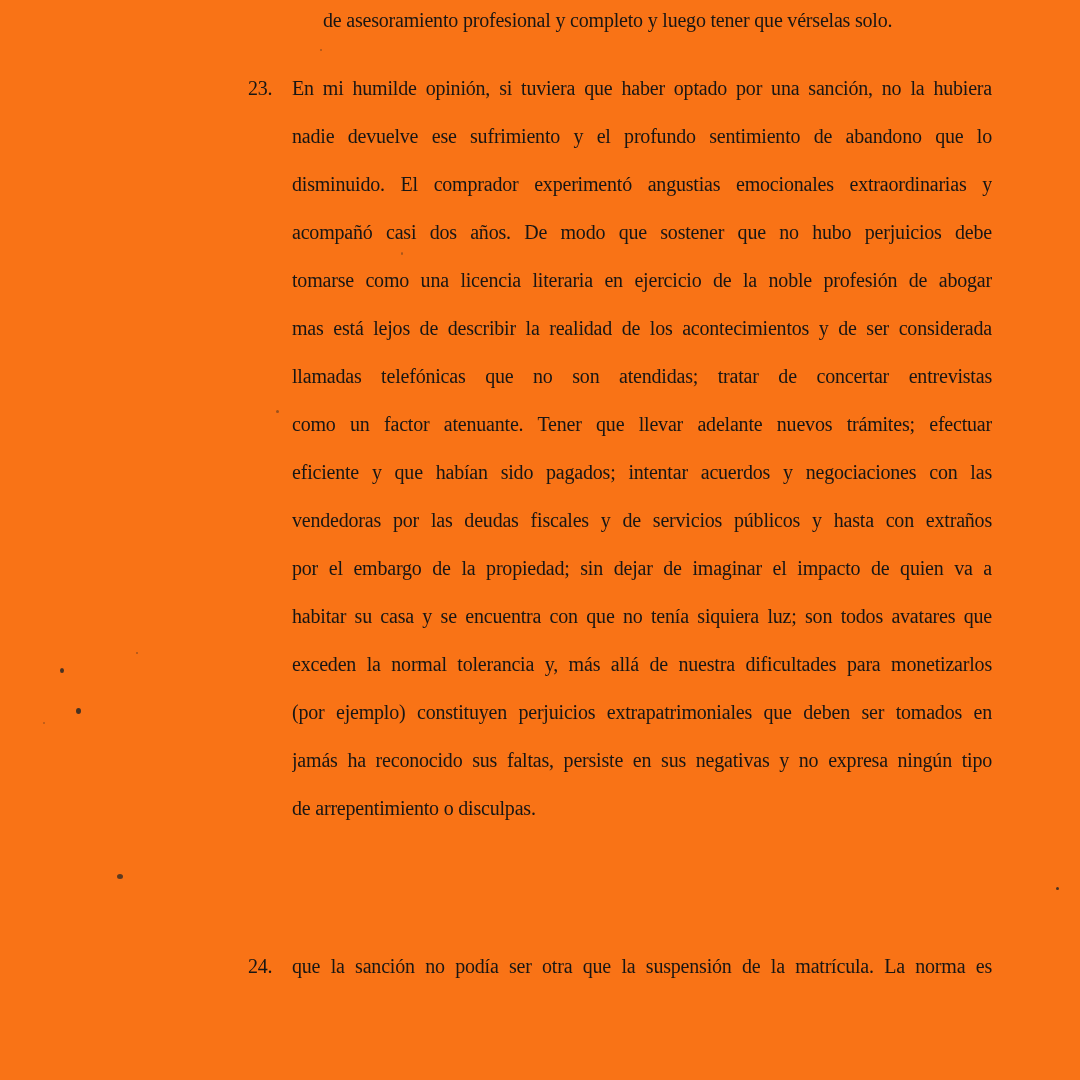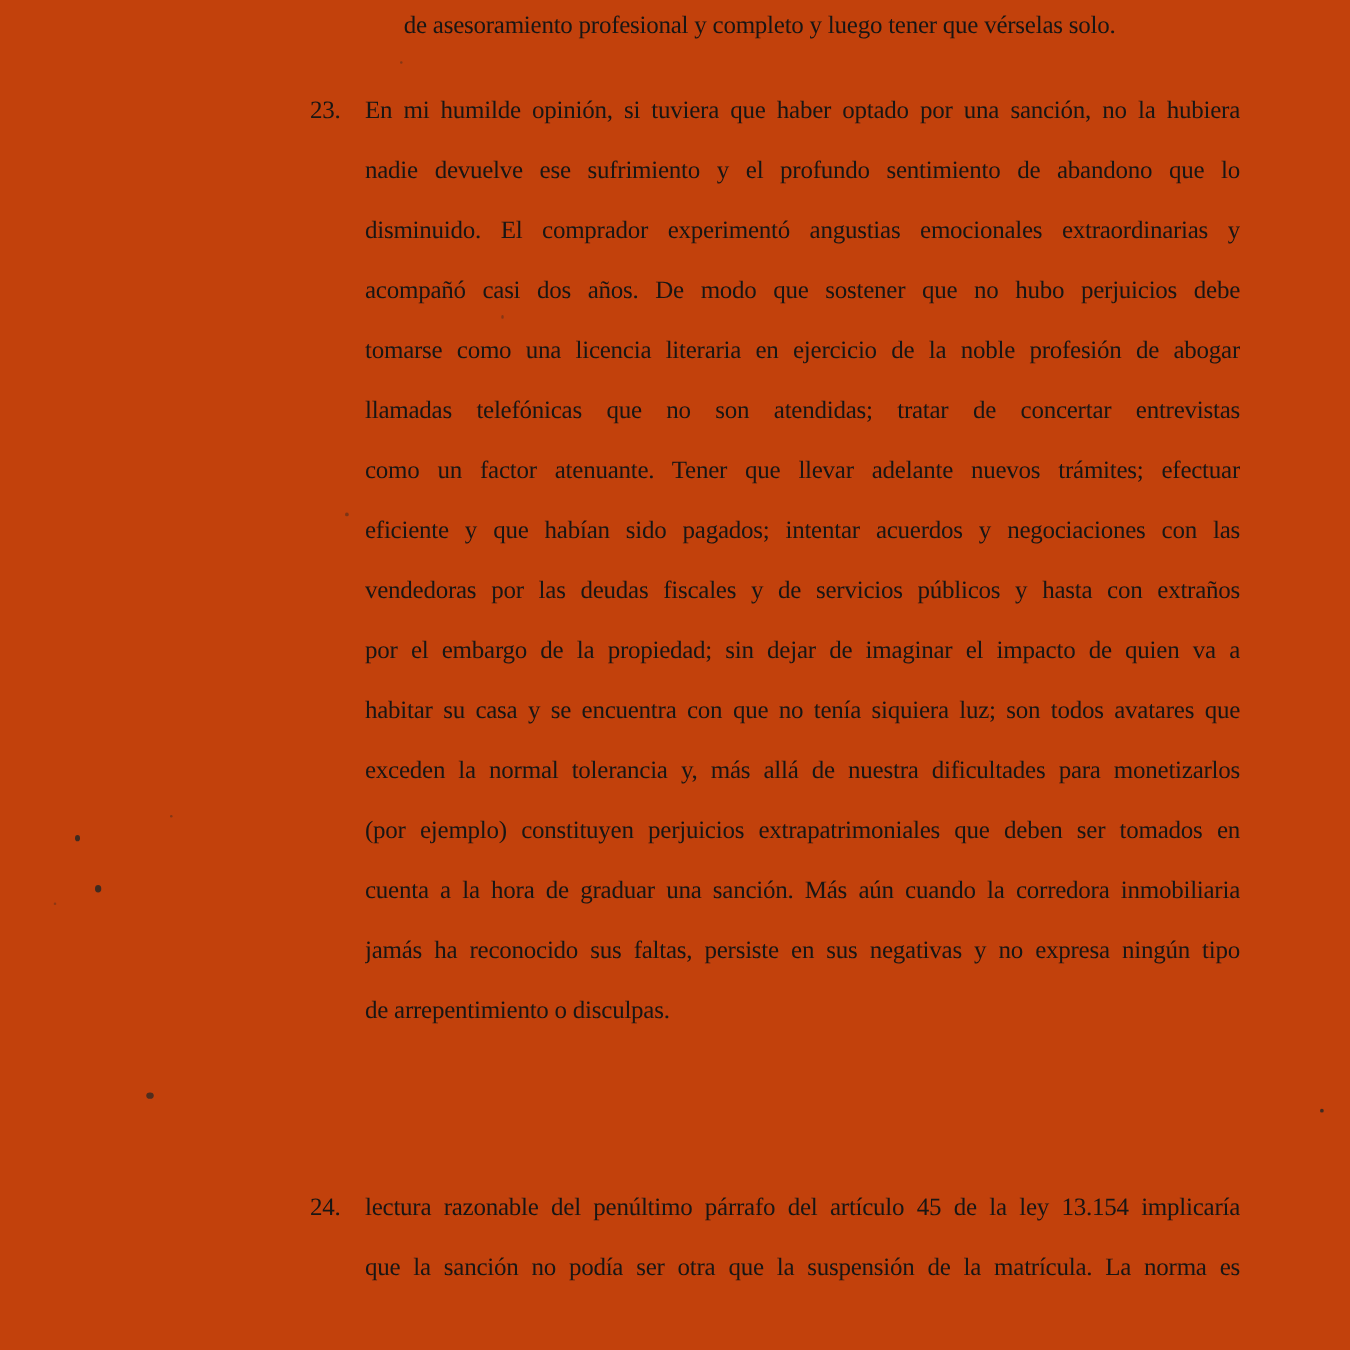--- a/index.html
+++ b/index.html
@@ -3,21 +3,21 @@
 <meta charset="utf-8">
 <style>
   * { margin: 0; padding: 0; box-sizing: border-box; }
   html, body { width: 1080px; height: 1080px; }
   body { background: #ffffff; }
 
   .page {
     position: relative;
     width: 1080px;
     height: 1080px;
-    background: #c2410c;
+    background: #f97316;
     overflow: hidden;
     font-family: "Liberation Serif", "DejaVu Serif", serif;
     color: #181614;
   }
 
   .text-block {
     position: absolute;
     left: 292px;
     top: 0;
     width: 700px;
@@ -69,38 +69,37 @@
       </div>
 
     <div class="para" style="top:64px">
       <span class="pnum">23.</span>
       <div>
           <div class="line">En mi humilde opinión, si tuviera que haber optado por una sanción, no la hubiera</div>
           <div class="line">nadie devuelve ese sufrimiento y el profundo sentimiento de abandono que lo</div>
           <div class="line">disminuido. El comprador experimentó angustias emocionales extraordinarias y</div>
           <div class="line">acompañó casi dos años. De modo que sostener que no hubo perjuicios debe</div>
           <div class="line">tomarse como una licencia literaria en ejercicio de la noble profesión de abogar</div>
+          <div class="line">mas está lejos de describir la realidad de los acontecimientos y de ser considerada</div>
           <div class="line">llamadas telefónicas que no son atendidas; tratar de concertar entrevistas</div>
           <div class="line">como un factor atenuante. Tener que llevar adelante nuevos trámites; efectuar</div>
           <div class="line">eficiente y que habían sido pagados; intentar acuerdos y negociaciones con las</div>
           <div class="line">vendedoras por las deudas fiscales y de servicios públicos y hasta con extraños</div>
           <div class="line">por el embargo de la propiedad; sin dejar de imaginar el impacto de quien va a</div>
           <div class="line">habitar su casa y se encuentra con que no tenía siquiera luz; son todos avatares que</div>
           <div class="line">exceden la normal tolerancia y, más allá de nuestra dificultades para monetizarlos</div>
           <div class="line">(por ejemplo) constituyen perjuicios extrapatrimoniales que deben ser tomados en</div>
-          <div class="line">cuenta a la hora de graduar una sanción. Más aún cuando la corredora inmobiliaria</div>
           <div class="line">jamás ha reconocido sus faltas, persiste en sus negativas y no expresa ningún tipo</div>
           <div class="line last">de arrepentimiento o disculpas.</div>
         </div>
     </div>
 
     <div class="para" style="top:942px">
       <span class="pnum">24.</span>
       <div>
-          <div class="line">lectura razonable del penúltimo párrafo del artículo 45 de la ley 13.154 implicaría</div>
           <div class="line">que la sanción no podía ser otra que la suspensión de la matrícula. La norma es</div>
         </div>
     </div>
 
   </div>
 
   <div>
       <div class="speck" style="left: 60px; top: 668px; width: 4px; height: 5px; opacity: 0.85;"></div>
       <div class="speck" style="left: 76px; top: 708px; width: 5px; height: 6px; opacity: 0.85;"></div>
       <div class="speck" style="left: 136px; top: 652px; width: 2px; height: 2px; opacity: 0.4;"></div>

